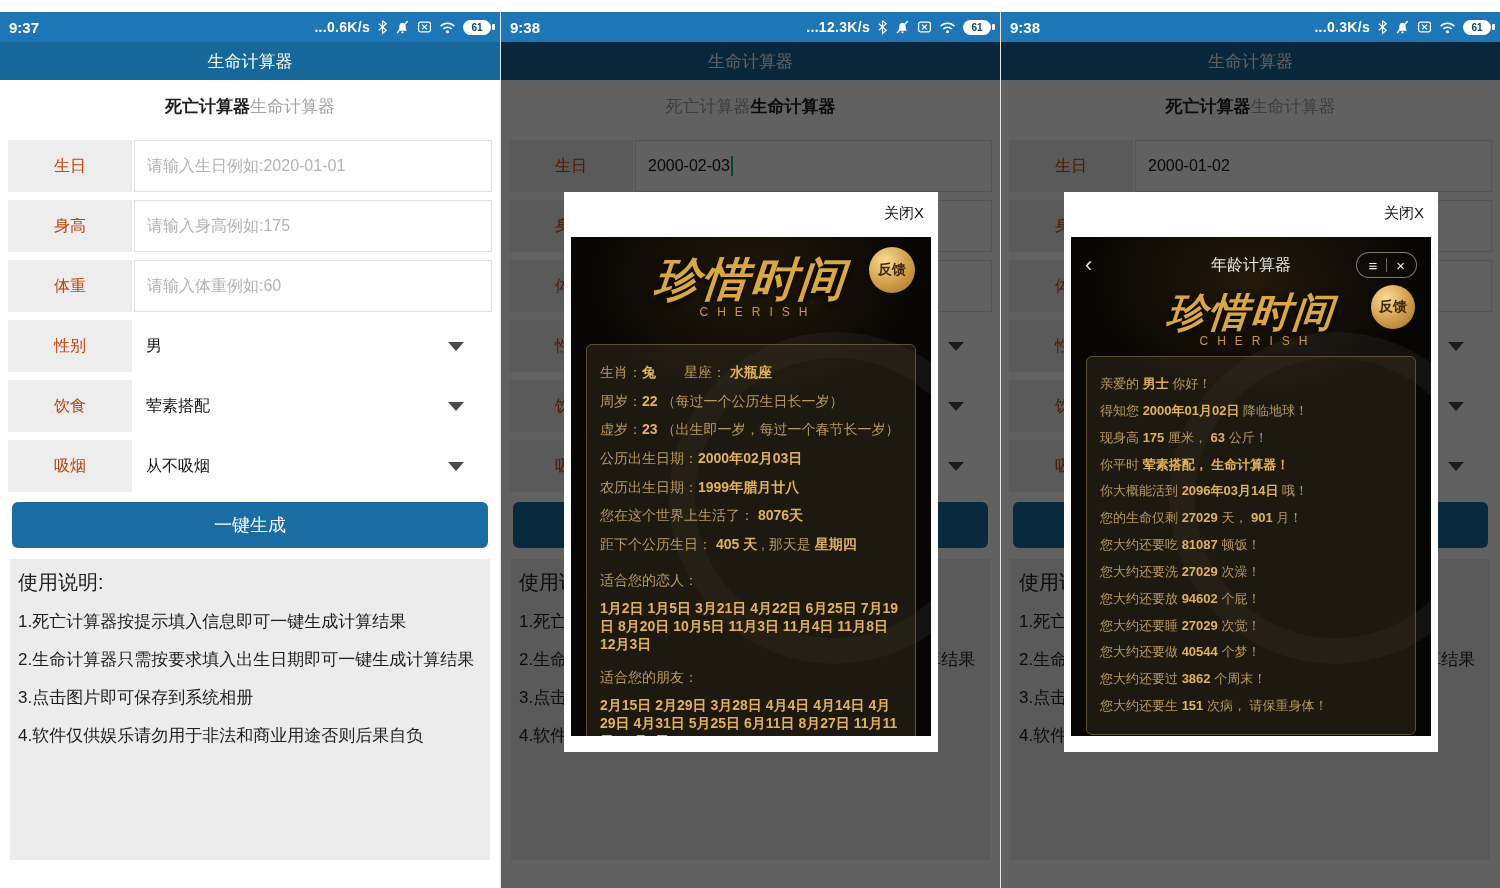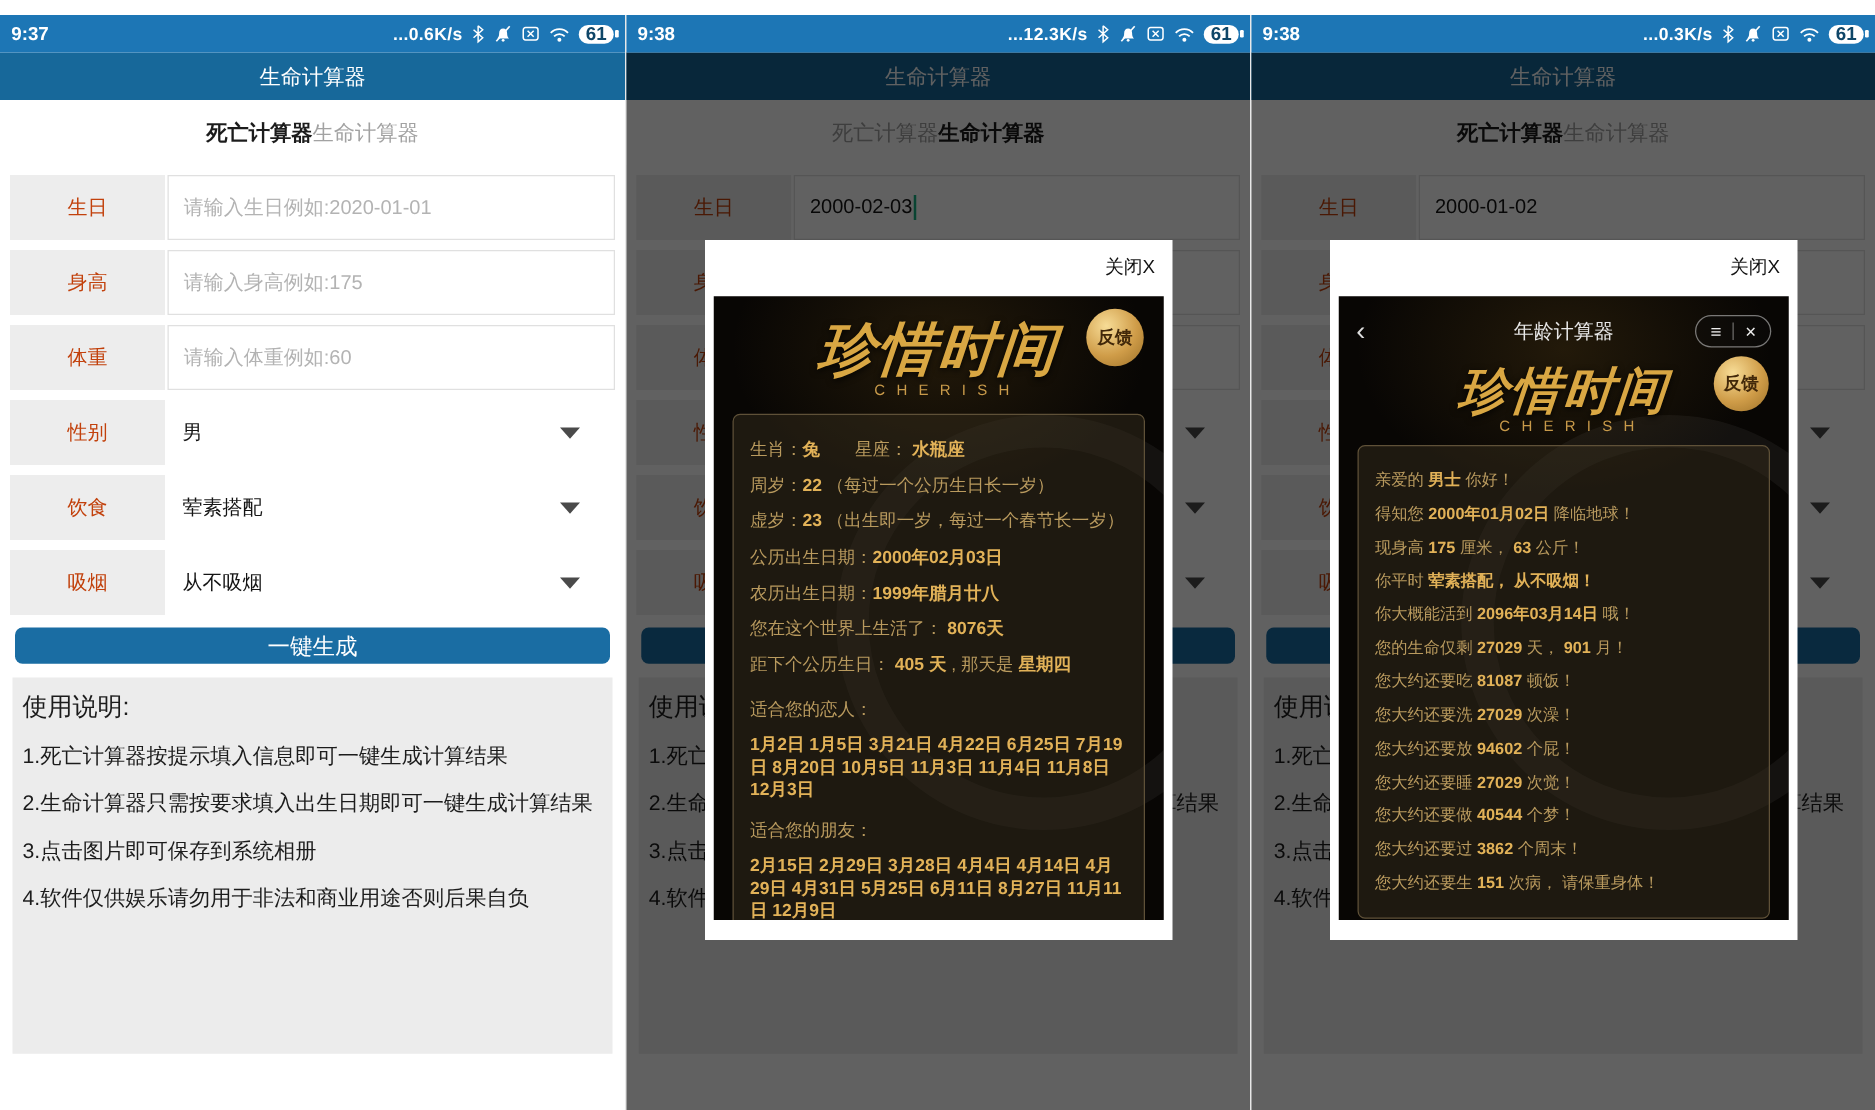--- a/index.html
+++ b/index.html
@@ -10,21 +10,21 @@
   .panel.p2{left:500px;border-left:1px solid #e8e8e8;}
   .panel.p3{left:1000px;border-left:1px solid #e8e8e8;}
 
   
   .statusbar{height:30px;background:#1d76b5;color:#fff;display:flex;align-items:center;
     justify-content:space-between;padding:0 9px;font-size:15px;font-weight:bold;position:relative;z-index:8;}
   .sb-right{display:flex;align-items:center;gap:7px;}
   .sb-speed{font-size:14px;letter-spacing:.3px;}
   .sb-ico{display:block;}
   .battery{position:relative;width:28px;height:15px;background:#fff;border-radius:8px;color:#0e4668;
-    font-size:15px;font-weight:bold;display:flex;align-items:center;justify-content:center;}
+    font-size:10px;font-weight:bold;display:flex;align-items:center;justify-content:center;}
   .battery::after{content:"";position:absolute;right:-4px;top:4.5px;width:3px;height:6px;background:#fff;border-radius:1px;}
 
   
   .appheader{height:38px;background:#17689a;color:#fff;display:flex;align-items:center;
     justify-content:center;font-size:17px;}
   .tabs{height:52px;display:flex;align-items:center;justify-content:center;background:#fff;}
   .tab{font-size:17px;color:#a2a2a2;cursor:pointer;}
   .tab.active{color:#1c1c1c;font-weight:bold;}
 
   
@@ -33,21 +33,21 @@
   .flabel{width:124px;background:#ededed;display:flex;align-items:center;justify-content:center;
     font-size:16px;color:#c2410c;margin-right:2px;}
   .finput{flex:1;border:1px solid #e0e0e0;background:#fff;display:flex;align-items:center;
     padding-left:12px;font-size:16px;color:#141414;}
   .finput .ph{color:#b3b3b3;}
   .fselect{flex:1;display:flex;align-items:center;padding-left:12px;font-size:16px;color:#141414;position:relative;}
   .arrow{position:absolute;right:28px;top:22px;width:0;height:0;border-left:8px solid transparent;
     border-right:8px solid transparent;border-top:9px solid #4a4a4a;}
   .cursor{display:inline-block;width:2px;height:20px;background:#18b483;margin-left:1px;vertical-align:middle;}
 
-  .genbtn{margin:10px 12px 0;height:29px;background:#1a6da3;border-radius:6px;color:#fff;
+  .genbtn{margin:10px 12px 0;height:46px;background:#1a6da3;border-radius:6px;color:#fff;
     display:flex;align-items:center;justify-content:center;font-size:18px;cursor:pointer;}
   .instructions{margin:11px 10px 0;height:301px;background:#ececec;padding:10px 8px;color:#1c1c1c;}
   .ins-title{font-size:20px;}
   .ins-item{font-size:17px;margin-top:15px;line-height:1.35;}
 
   
   .dim{position:absolute;left:0;top:30px;right:0;bottom:0;background:rgba(0,0,0,.62);z-index:5;}
 
   
   .modal{position:absolute;left:63px;top:180px;width:374px;height:560px;background:#fff;z-index:10;}
@@ -69,21 +69,21 @@
   .card-death .feedback{top:4px;width:44px;height:44px;}
 
   .mini-h{display:flex;align-items:center;height:32px;margin-top:12px;padding:0 14px;position:relative;z-index:1;}
   .mh-back{color:#ddd;font-size:22px;line-height:1;}
   .mh-title{position:absolute;left:0;right:0;text-align:center;color:#e8e8e8;font-size:16px;}
   .mh-capsule{margin-left:auto;display:flex;align-items:center;gap:9px;position:relative;z-index:1;
     border:1px solid rgba(255,255,255,.45);background:rgba(15,15,15,.35);border-radius:14px;
     height:26px;padding:0 11px;color:#eee;font-size:15px;}
   .mh-div{width:1px;height:14px;background:rgba(255,255,255,.4);}
 
-  .card-panel{position:relative;z-index:2;margin:12px 15px;border:1px solid #5f5138;border-radius:6px;
+  .card-panel{position:relative;z-index:2;margin:25px 15px;border:1px solid #5f5138;border-radius:6px;
     background:rgba(58,48,32,.45);padding:10px 13px;font-size:14px;line-height:1.55;color:#b99a5e;}
   .card-death .card-panel{margin:8px 15px;font-size:13px;line-height:1.45;}
   .card-line{margin:7px 0;}
   .card-death .card-line{margin:8px 0;}
   .card-line .hl{color:#e2b258;font-weight:bold;}
   .card-line.compact{margin:2px 0;line-height:1.3;}
   .card-line.gap-top{margin-top:14px;}
 </style>
 </head>
 <body>
@@ -383,21 +383,21 @@
         </div>
         <div class="brand">
           <div class="logo-cn">珍惜时间</div>
           <span class="logo-en">CHERISH</span>
           <div class="feedback">反馈</div>
         </div>
         <div class="card-panel" id="death-lines">
             <div class="card-line"><span>亲爱的 </span><span class="hl">男士</span><span> 你好！</span></div>
             <div class="card-line"><span>得知您 </span><span class="hl">2000年01月02日</span><span> 降临地球！</span></div>
             <div class="card-line"><span>现身高 </span><span class="hl">175</span><span> 厘米， </span><span class="hl">63</span><span> 公斤！</span></div>
-            <div class="card-line"><span>你平时 </span><span class="hl">荤素搭配， 从不吸烟！</span></div>
+            <div class="card-line"><span>你平时 </span><span class="hl">荤素搭配， 生命计算器！</span></div>
             <div class="card-line"><span>你大概能活到 </span><span class="hl">2096年03月14日</span><span> 哦！</span></div>
             <div class="card-line"><span>您的生命仅剩 </span><span class="hl">27029</span><span> 天， </span><span class="hl">901</span><span> 月！</span></div>
             <div class="card-line"><span>您大约还要吃 </span><span class="hl">81087</span><span> 顿饭！</span></div>
             <div class="card-line"><span>您大约还要洗 </span><span class="hl">27029</span><span> 次澡！</span></div>
             <div class="card-line"><span>您大约还要放 </span><span class="hl">94602</span><span> 个屁！</span></div>
             <div class="card-line"><span>您大约还要睡 </span><span class="hl">27029</span><span> 次觉！</span></div>
             <div class="card-line"><span>您大约还要做 </span><span class="hl">40544</span><span> 个梦！</span></div>
             <div class="card-line"><span>您大约还要过 </span><span class="hl">3862</span><span> 个周末！</span></div>
             <div class="card-line"><span>您大约还要生 </span><span class="hl">151</span><span> 次病， 请保重身体！</span></div>
           </div>

